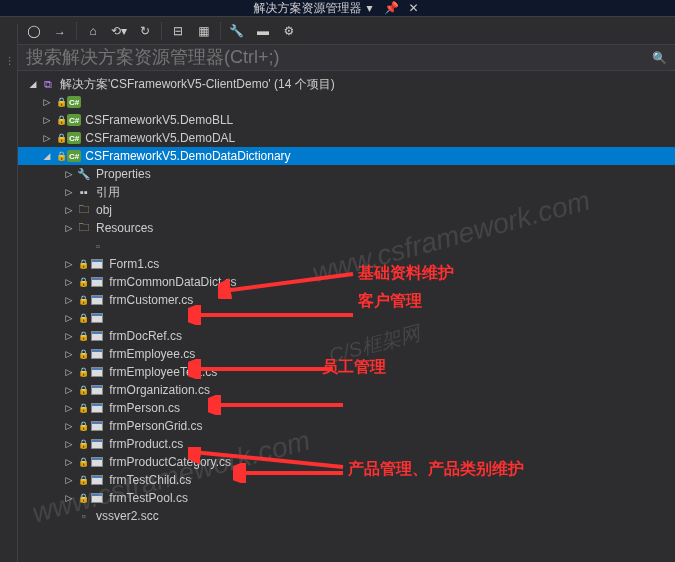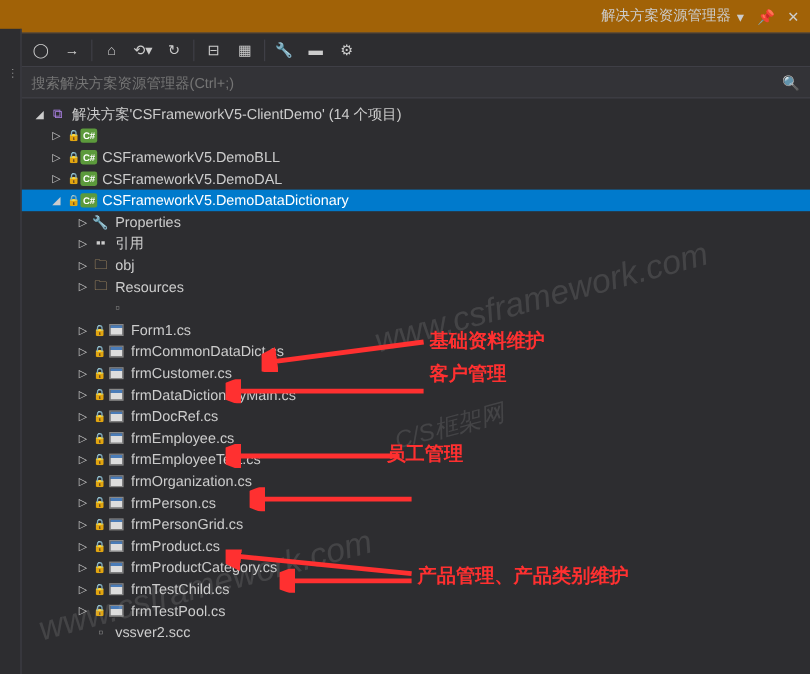--- a/index.html
+++ b/index.html
@@ -1,26 +1,26 @@
 <!DOCTYPE html>
 <html><head>
 <meta charset="utf-8">
 <style>
 *{margin:0;padding:0;box-sizing:border-box;font-family:"Microsoft YaHei","Segoe UI",sans-serif;font-size:12px}
 body{background:#2d2d30;color:#ccc;width:675px;height:562px;overflow:hidden;position:relative}
-.titlebar{background:#a16207;height:28px;display:flex;align-items:center;justify-content:flex-end;padding:0 6px;border-bottom:1px solid #3f3f46}
+.titlebar{background:#0f172a;height:17px;display:flex;align-items:center;justify-content:center;padding:0 6px;border-bottom:1px solid #3f3f46}
 .titlebar-left{display:flex;align-items:center;gap:4px}
 .titlebar-text{color:#ccc}
 .titlebar-controls{display:flex;gap:6px}
 .titlebar-ctl{width:16px;height:16px;display:flex;align-items:center;justify-content:center;color:#ccc;cursor:pointer}
 .toolbar{background:#2d2d30;height:28px;display:flex;align-items:center;padding:0 4px;gap:2px;border-bottom:1px solid #3f3f46;margin-left:18px}
 .tool-btn{width:24px;height:24px;display:flex;align-items:center;justify-content:center;color:#ccc;cursor:pointer;border:1px solid transparent}
 .tool-sep{width:1px;height:18px;background:#3f3f46;margin:0 2px}
 .searchbar{background:#333337;height:26px;display:flex;align-items:center;padding:0 8px;border-bottom:1px solid #3f3f46;margin-left:18px}
-.searchbar input{background:transparent;border:none;color:#999;flex:1;outline:none;font-size:12px}
+.searchbar input{background:transparent;border:none;color:#999;flex:1;outline:none;font-size:18px}
 .search-icon{color:#ccc;cursor:pointer}
 .sidebar{position:absolute;left:0;top:24px;width:18px;height:538px;background:#2d2d30;border-right:1px solid #3f3f46}
 .side-tab{width:18px;height:70px;writing-mode:vertical-rl;font-size:10px;color:#888;text-align:center;padding-top:4px}
 .tree{padding:4px 0;overflow:auto;height:484px;margin-left:18px;position:relative}
 .tree-row{display:flex;align-items:center;height:18px;padding-left:4px;color:#ccc;cursor:pointer;white-space:nowrap}
 .tree-row.selected{background:#007acc;color:#fff}
 .expander{width:14px;height:14px;display:flex;align-items:center;justify-content:center;color:#ccc;font-size:9px}
 .icon{width:16px;height:16px;display:flex;align-items:center;justify-content:center;margin-right:4px;font-size:11px}
 .ic-sol{color:#b084eb}
 .ic-csproj{background:#5c9a3c;color:#fff;border-radius:2px;font-size:8px;font-weight:bold;width:14px;height:12px}
@@ -156,21 +156,20 @@
           <span class="ic-form"></span>
         </span>
         <span class="label">frmCustomer.cs</span>
       </div>
       <div class="tree-row" style="padding-left: 44px;">
         <span class="expander">▷</span>
         <span class="ic-lock">🔒</span>
         <span class="icon">
           <span class="ic-form"></span>
         </span>
-        <span class="label">frmDataDictionaryMain.cs</span>
       </div>
       <div class="tree-row" style="padding-left: 44px;">
         <span class="expander">▷</span>
         <span class="ic-lock">🔒</span>
         <span class="icon">
           <span class="ic-form"></span>
         </span>
         <span class="label">frmDocRef.cs</span>
       </div>
       <div class="tree-row" style="padding-left: 44px;">

